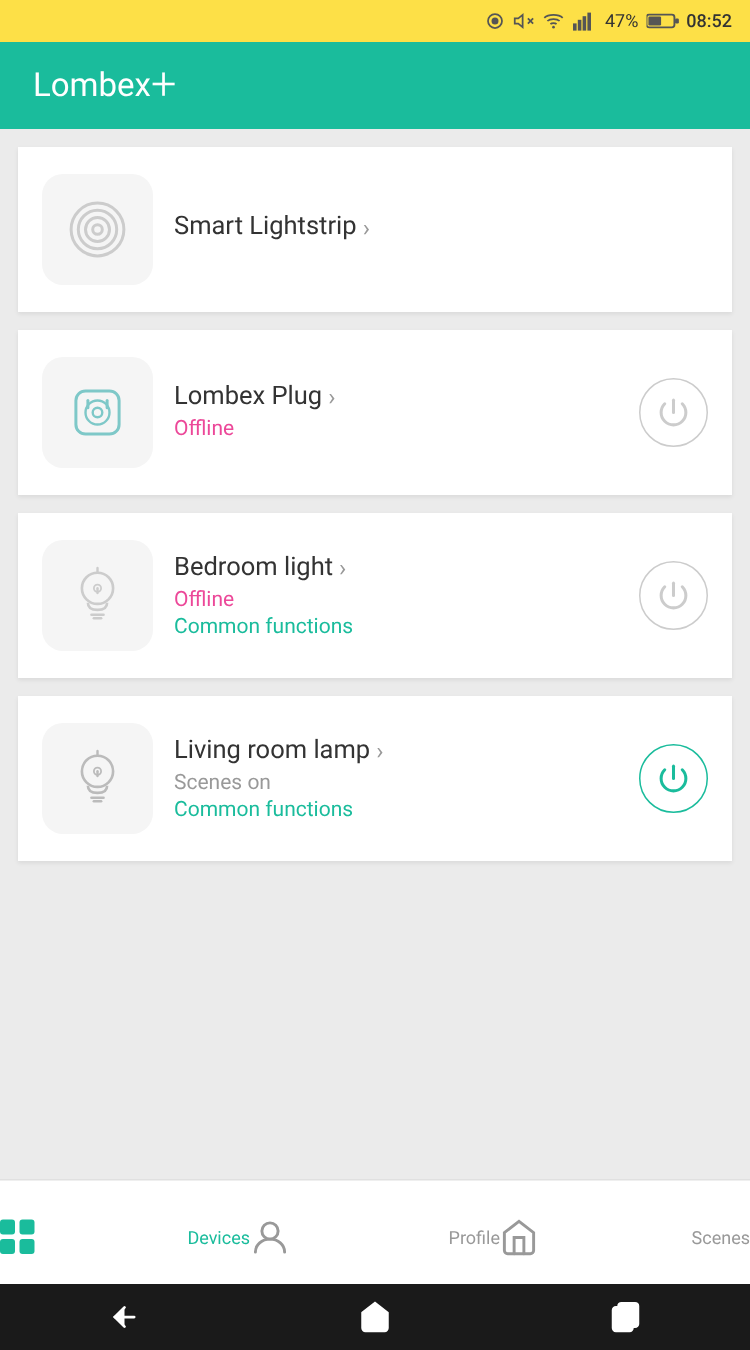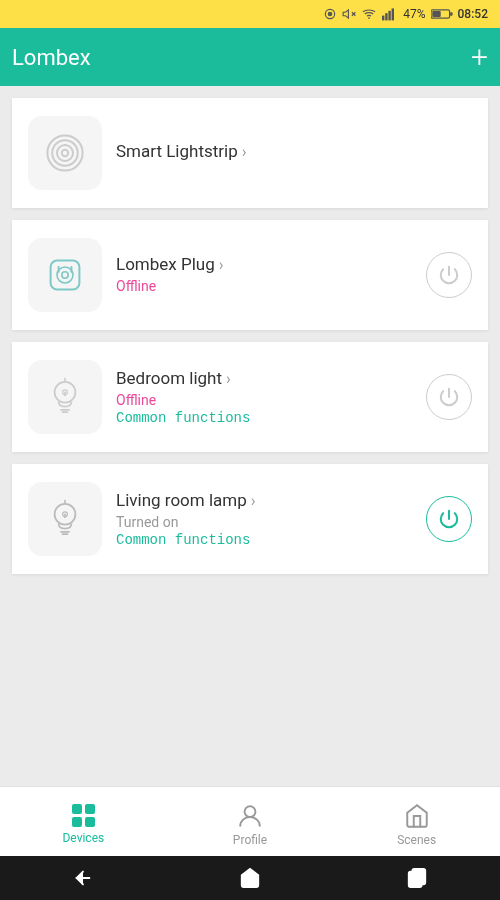--- a/index.html
+++ b/index.html
@@ -30,22 +30,22 @@
       align-items: center;
       gap: 5px;
     }
 
     
     .header {
       background: #1abc9c;
       height: 58px;
       display: flex;
       align-items: center;
-      justify-content: space-between;
-      padding: 0 12px;
+      justify-content: flex-start;
+      padding: 0 22px;
     }
     .header-title {
       color: #fff;
       font-size: 22px;
       font-weight: 400;
     }
     .header-add {
       color: #fff;
       font-size: 30px;
       font-weight: 300;
@@ -113,21 +113,20 @@
       margin-bottom: 2px;
     }
     .device-status-on {
       color: #999;
       font-size: 14px;
       margin-bottom: 2px;
     }
     .device-common {
       color: #1abc9c;
       font-size: 14px;
-      font-family: Liberation Mono, monospace;
     }
     .power-btn {
       width: 46px;
       height: 46px;
       border-radius: 50%;
       border: 1.5px solid #ccc;
       background: transparent;
       display: flex;
       align-items: center;
       justify-content: center;
@@ -146,21 +145,21 @@
     .bottom-nav {
       background: #fff;
       height: 70px;
       display: flex;
       align-items: center;
       border-top: 1px solid #e0e0e0;
     }
     .nav-item {
       flex: 1;
       display: flex;
-      flex-direction: column;
+      flex-direction: row;
       align-items: center;
       justify-content: space-between;
       gap: 4px;
       cursor: pointer;
       padding-top: 6px;
     }
     .nav-label {
       font-size: 12px;
       color: #999;
     }
@@ -323,21 +322,21 @@
         <line x1="30" y1="10" x2="30" y2="7" stroke="#bbb" stroke-width="2" stroke-linecap="round"></line>
         <line x1="30" y1="24" x2="30" y2="28" stroke="#bbb" stroke-width="2" stroke-linecap="round"></line>
         <circle cx="30" cy="24" r="3" stroke="#bbb" stroke-width="1.5" fill="none"></circle>
       </svg>
     </div>
     <div class="device-info">
       <div class="device-name-row">
         <span class="device-name">Living room lamp</span>
         <span class="device-chevron">›</span>
       </div>
-      <div class="device-status-on">Turned on</div>
+      <div class="device-status-on">Scenes on</div>
       <div class="device-common">Common functions</div>
     </div>
     <div class="power-btn active">
       <svg viewBox="0 0 24 24" fill="none" stroke="#1abc9c" stroke-width="2.2" stroke-linecap="round">
         <path d="M12 3v9"></path>
         <path d="M18.36 5.64a9 9 0 1 1-12.73 0"></path>
       </svg>
     </div>
   </div>
 

